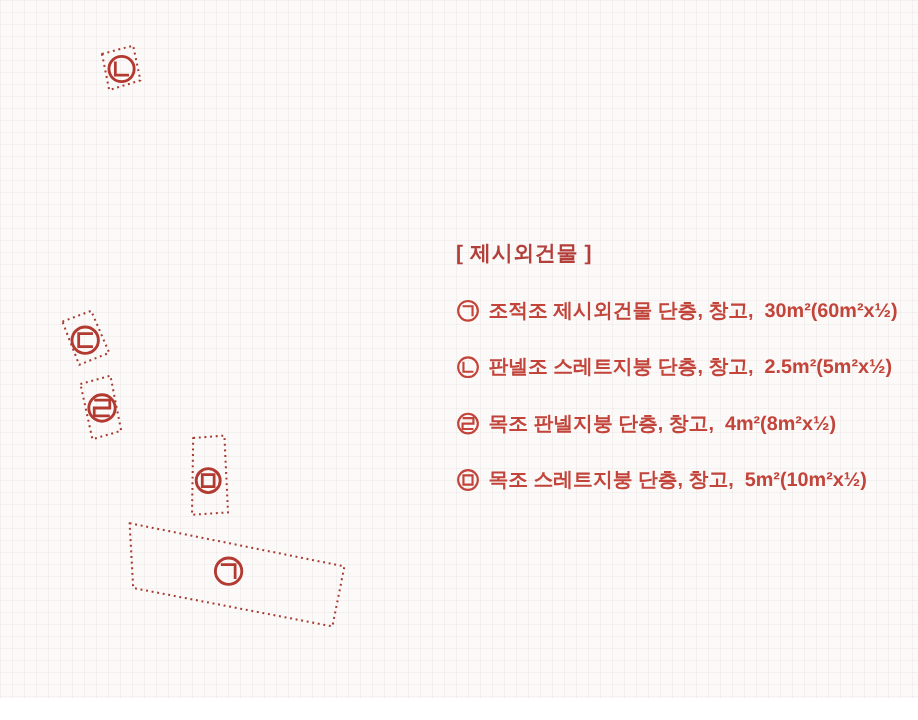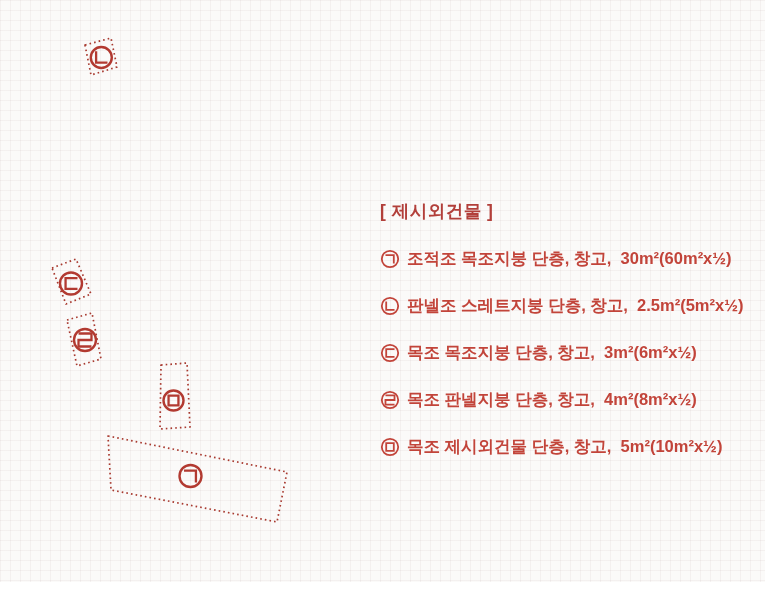--- a/index.html
+++ b/index.html
@@ -92,32 +92,28 @@
         <circle class="marker-circle" cx="173.5" cy="400.5" r="10"></circle>
         <path class="marker-letter" d="M 168.56 395.56 L 178.44 395.56 L 178.44 405.44 L 168.56 405.44 Z"></path>
       </g>
     </svg>
   <div class="legend">
     <div class="legend-title">[ 제시외건물 ]</div>
     <div id="legend-items">
         <div class="legend-item"><svg width="20" height="20" viewBox="0 0 20 20">
             <circle cx="10" cy="10" r="8.2"></circle>
             <path d="M 5.474 6.204000000000001 L 13.796 6.204000000000001 L 13.796 14.526"></path>
-          </svg><span>조적조 목조지붕 단층, 창고,  30m²(60m²x½)</span></div>
+          </svg><span>조적조 제시외건물 단층, 창고,  30m²(60m²x½)</span></div>
         <div class="legend-item"><svg width="20" height="20" viewBox="0 0 20 20">
             <circle cx="10" cy="10" r="8.2"></circle>
             <path d="M 6.204000000000001 5.474 L 6.204000000000001 13.796 L 14.526 13.796"></path>
           </svg><span>판넬조 스레트지붕 단층, 창고,  2.5m²(5m²x½)</span></div>
-        <div class="legend-item"><svg width="20" height="20" viewBox="0 0 20 20">
-            <circle cx="10" cy="10" r="8.2"></circle>
-            <path d="M 14.526 6.204000000000001 L 6.204000000000001 6.204000000000001 L 6.204000000000001 13.796 L 14.526 13.796"></path>
-          </svg><span>목조 목조지붕 단층, 창고,  3m²(6m²x½)</span></div>
         <div class="legend-item"><svg width="20" height="20" viewBox="0 0 20 20">
             <circle cx="10" cy="10" r="8.2"></circle>
             <path d="M 5.474 5.474 L 14.526 5.474 L 14.526 10 L 5.474 10 L 5.474 14.526 L 14.526 14.526"></path>
           </svg><span>목조 판넬지붕 단층, 창고,  4m²(8m²x½)</span></div>
         <div class="legend-item"><svg width="20" height="20" viewBox="0 0 20 20">
             <circle cx="10" cy="10" r="8.2"></circle>
             <path d="M 6.204000000000001 6.204000000000001 L 13.796 6.204000000000001 L 13.796 13.796 L 6.204000000000001 13.796 Z"></path>
-          </svg><span>목조 제시외건물 단층, 창고,  5m²(10m²x½)</span></div>
+          </svg><span>목조 스레트지붕 단층, 창고,  5m²(10m²x½)</span></div>
       </div>
   </div>
 </div>
 
 </body></html>

